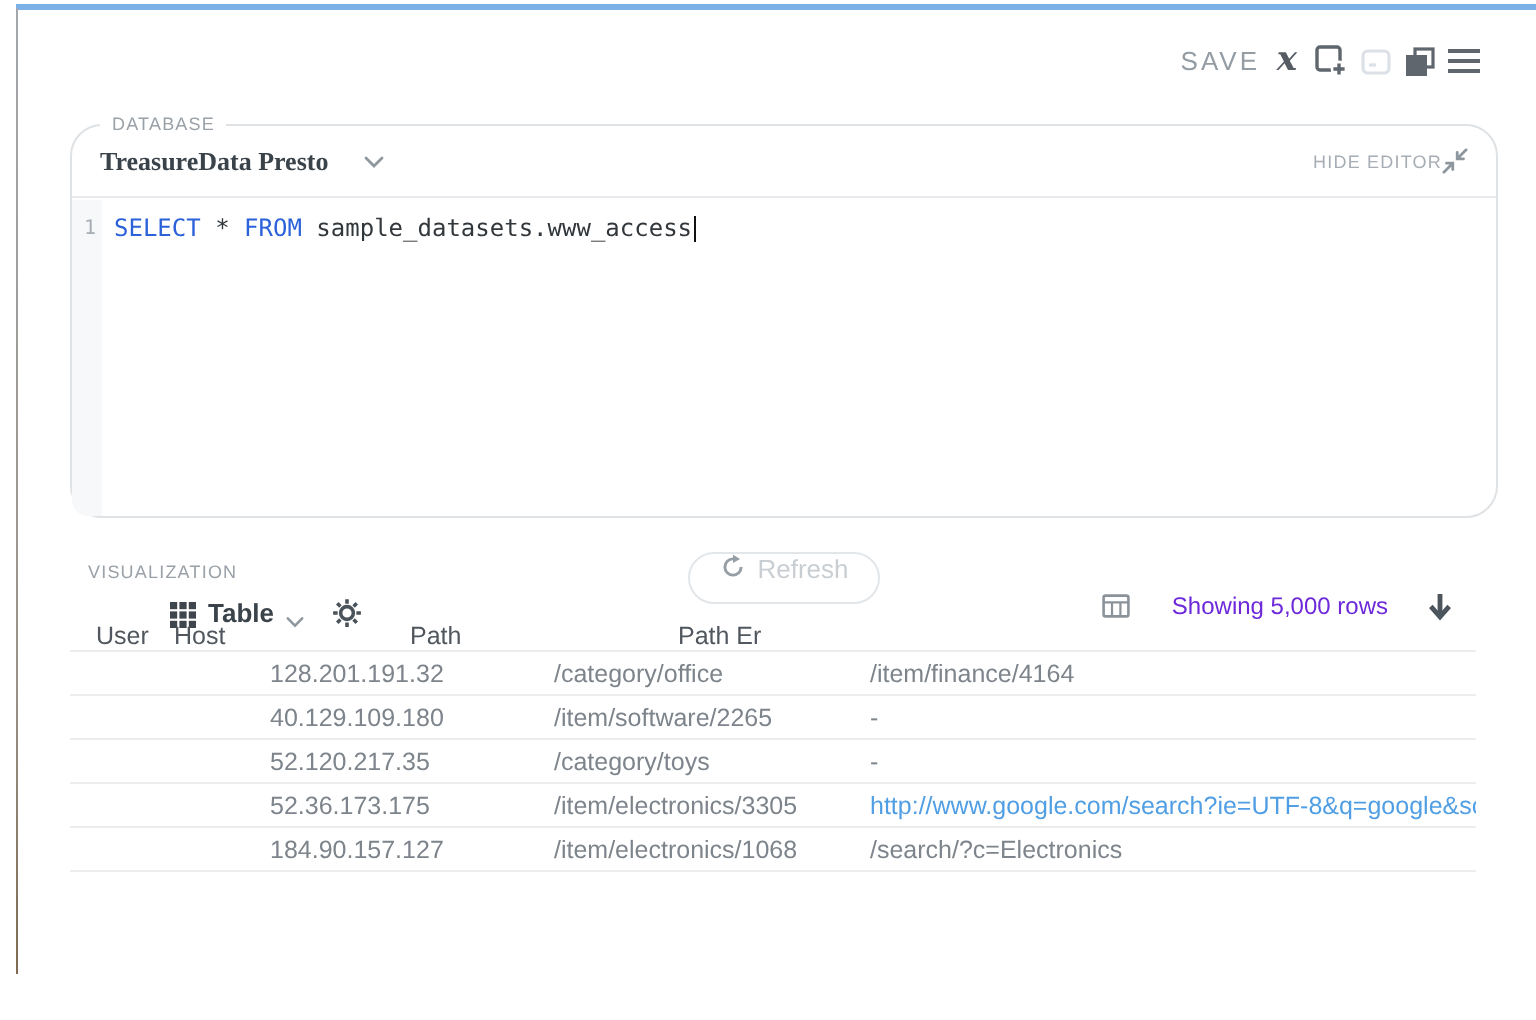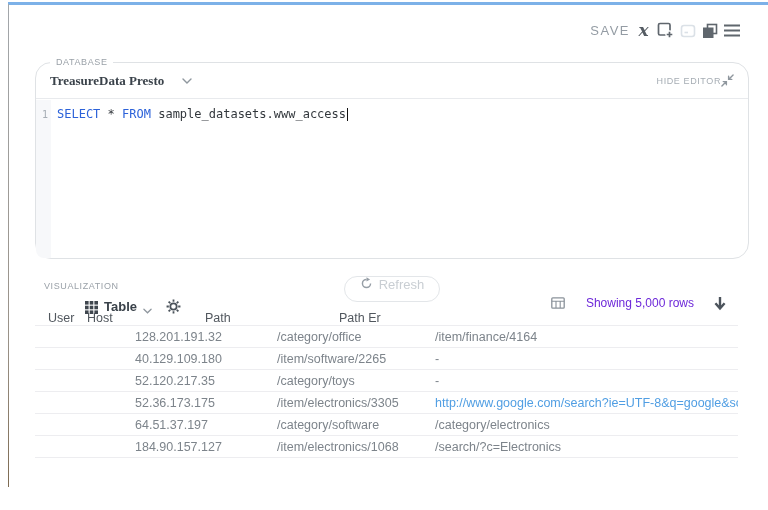--- a/index.html
+++ b/index.html
@@ -214,26 +214,20 @@
     <span class="c-ref">-</span>
   </div>
 
   <div class="t-row">
     <span class="c-user"></span>
     <span class="c-host">52.36.173.175</span>
     <span class="c-path">/item/electronics/3305</span>
     <span class="c-ref link">http://www.google.com/search?ie=UTF-8&amp;q=google&amp;sclient=psy-ab&amp;q=Electroni</span>
   </div>
 
-  <div class="t-row">
-    <span class="c-user"></span>
-    <span class="c-host">64.51.37.197</span>
-    <span class="c-path">/category/software</span>
-    <span class="c-ref">/category/electronics</span>
-  </div>
 
   <div class="t-row">
     <span class="c-user"></span>
     <span class="c-host">184.90.157.127</span>
     <span class="c-path">/item/electronics/1068</span>
     <span class="c-ref">/search/?c=Electronics</span>
   </div>
 </div>
   </div>
 </div>

